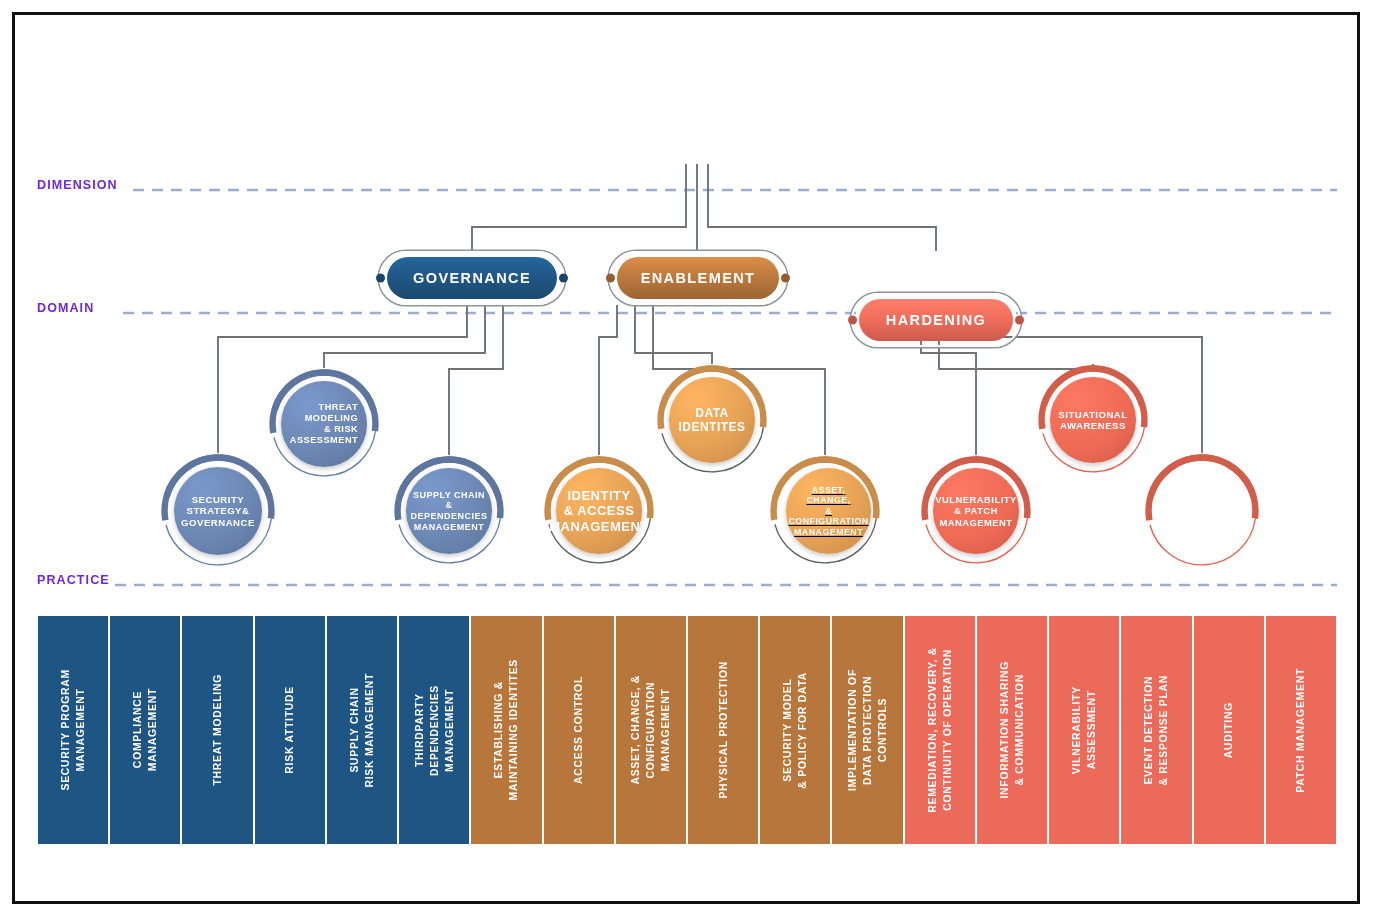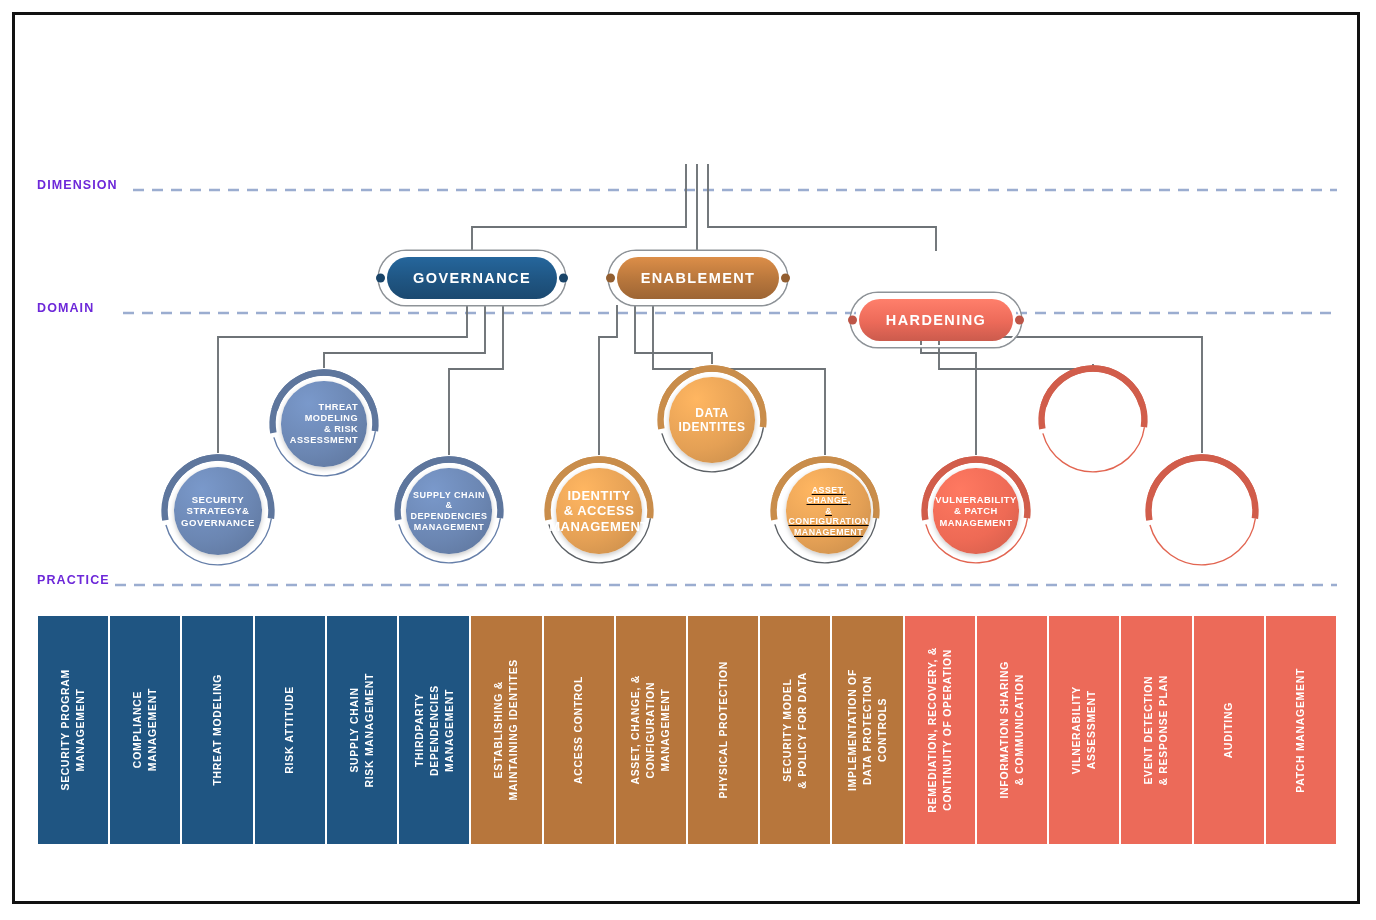--- a/index.html
+++ b/index.html
@@ -210,20 +210,26 @@
           </div>
         </div>
         <div class="circ" style="left: 1022px; top: 349px; width: 112px; height: 112px;">
           <svg class="ring" viewBox="0 0 112 112">
             <path d="M 5.234139521915488 45.2093832465583 A 51.9 51.9 0 0 1 106.5698063623537 44.32504027955339" stroke="#e26551" stroke-width="1.4" fill="none" stroke-linecap="butt"></path>
             <path d="M 107.3949127676875 63.2230839398274 A 51.9 51.9 0 0 1 5.868449615597363 69.43270844082085" stroke="#e26551" stroke-width="1.4" fill="none" stroke-linecap="butt"></path>
             <path d="M 4.605087232312506 48.776916060172596 A 51.9 51.9 0 0 1 107.11152238133359 46.98765957908627" stroke="#d15d4b" stroke-width="0" fill="none" stroke-linecap="butt"></path>
             <path d="M 5.38088149517251 64.92551633208022 A 51.4 51.4 0 1 1 106.89977873331671 63.153497389347365" stroke="#d15d4b" stroke-width="6.5" fill="none" stroke-linecap="butt"></path>
             <path d="M 6.591148828770407 41.832239911006255 A 51.4 51.4 0 0 1 105.40885117122957 41.83223991100621" stroke="#d15d4b" stroke-width="6.5" fill="none" stroke-linecap="butt"></path>
           </svg>
+          <div class="disc" style="left: 13.44px; top: 13.44px; width: 85.12px; height: 85.12px; background: radial-gradient(circle at 32% 26%, rgb(255, 121, 97) 0%, rgb(238, 106, 85) 58%, rgb(205, 91, 73) 100%); box-shadow: rgba(0, 0, 0, 0.22) 0px 2px 5px;">
+            <div class="dtxt" style="font-size: 9.6px;">
+              <div>SITUATIONAL</div>
+              <div>AWARENESS</div>
+            </div>
+          </div>
         </div>
         <div class="circ" style="left: 1129px; top: 438px; width: 116px; height: 116px;">
           <svg class="ring" viewBox="0 0 116 116">
             <path d="M 5.277844320447876 46.793559864922784 A 53.9 53.9 0 0 1 110.51854649192417 45.87513817086566" stroke="#e26551" stroke-width="1.4" fill="none" stroke-linecap="butt"></path>
             <path d="M 111.37544890517064 65.50143014174753 A 53.9 53.9 0 0 1 5.936597963019224 71.95034653102589" stroke="#e26551" stroke-width="1.4" fill="none" stroke-linecap="butt"></path>
             <path d="M 4.624551094829364 50.498569858252466 A 53.9 53.9 0 0 1 111.08113788735801 48.6403632237524" stroke="#d15d4b" stroke-width="0" fill="none" stroke-linecap="butt"></path>
             <path d="M 5.411265989148092 67.27281268741407 A 53.4 53.4 0 1 1 110.88031487079985 65.4318435912675" stroke="#d15d4b" stroke-width="6.5" fill="none" stroke-linecap="butt"></path>
             <path d="M 6.66862543689377 43.280965199372254 A 53.4 53.4 0 0 1 109.33137456310621 43.28096519937221" stroke="#d15d4b" stroke-width="6.5" fill="none" stroke-linecap="butt"></path>
           </svg>
         </div>

